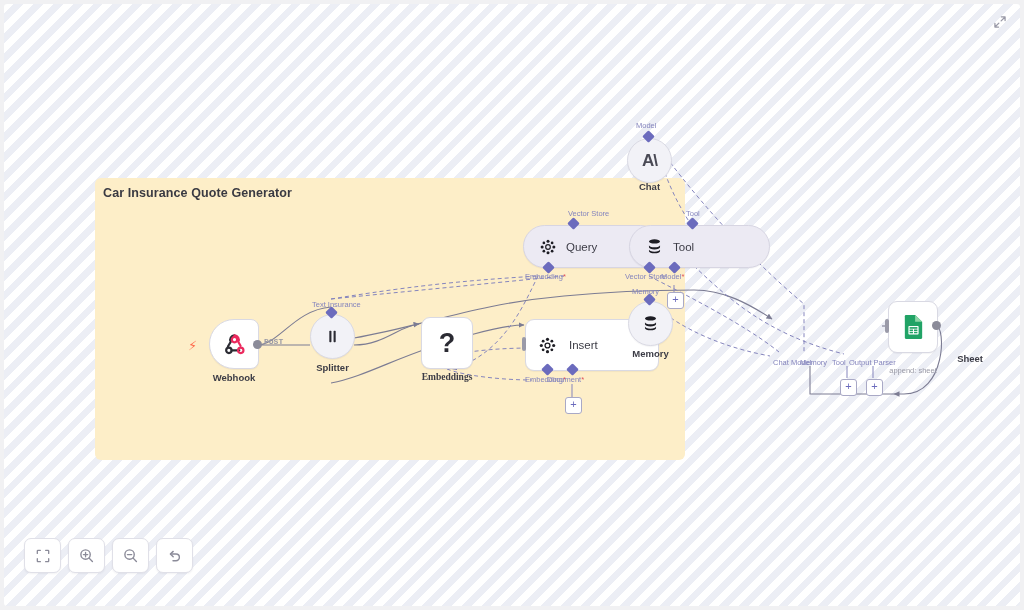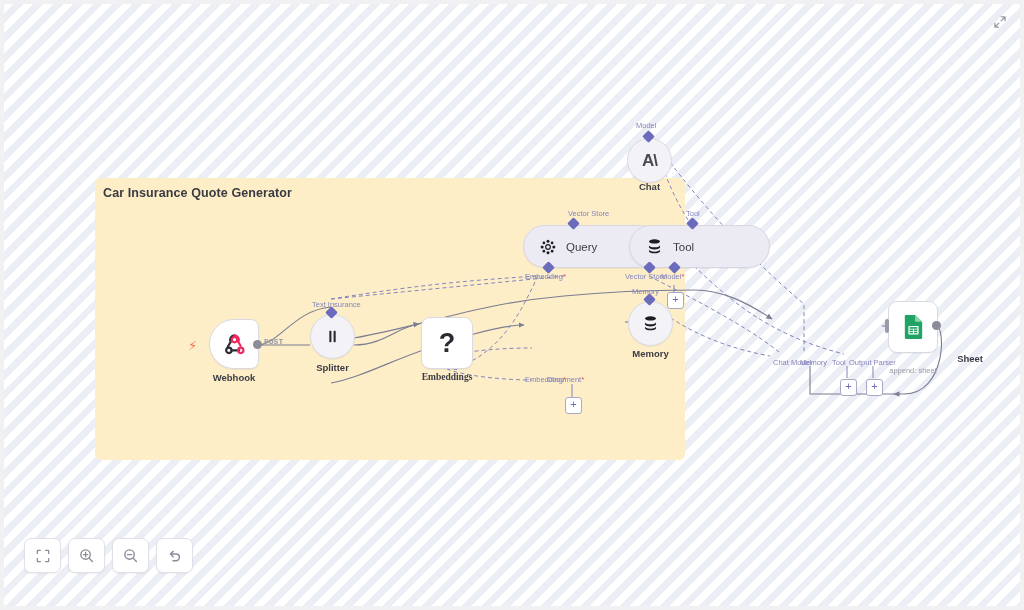--- a/index.html
+++ b/index.html
@@ -200,20 +200,39 @@
     </div>
     <div class="elabel" style="left:308px;top:296px;">Text Insurance</div>
 
     <div class="node" style="left:417px;top:313px;">
       <div class="card" style="width:50px;height:50px;">
         <span style="font-size:27px;font-weight:bold;color:#2b2b33;line-height:27px;">?</span>
       </div>
       <div class="nd-title" style="top:55px;font-family:Liberation Serif, serif;">Embeddings</div>
     </div>
 
+    <div class="node" style="left:521px;top:315px;">
+      <div class="card" style="width:120px;height:50px;justify-content:flex-start;padding-left:12px;">
+        <svg width="19" height="19" viewBox="0 0 24 24">
+          <circle cx="12" cy="12" r="3.1" fill="none" stroke="#1d1d24" stroke-width="1.6"></circle>
+          <circle cx="12" cy="4.2" r="2" fill="#1d1d24"></circle>
+            <circle cx="12" cy="19.8" r="2" fill="#1d1d24"></circle>
+          <circle cx="4.2" cy="12" r="2" fill="#1d1d24"></circle>
+            <circle cx="19.8" cy="12" r="2" fill="#1d1d24"></circle>
+          <circle cx="6.5" cy="6.5" r="1.8" fill="#1d1d24"></circle>
+            <circle cx="17.5" cy="6.5" r="1.8" fill="#1d1d24"></circle>
+          <circle cx="6.5" cy="17.5" r="1.8" fill="#1d1d24"></circle>
+            <circle cx="17.5" cy="17.5" r="1.8" fill="#1d1d24"></circle>
+        </svg>
+        <span style="font-size:11.5px;color:#3c3c46;margin-left:12px;">Insert</span>
+      </div>
+      <div class="port-bar" style="left:-3px;top:18px;"></div>
+      <div class="diamond" style="left:18px;top:46px;"></div>
+      <div class="diamond" style="left:43px;top:46px;"></div>
+    </div>
     <div class="elabel" style="left:521px;top:371px;"><span>Embedding</span><span class="req">*</span></div>
     <div class="elabel" style="left:543px;top:371px;"><span>Document</span><span class="req">*</span></div>
     <div class="plusbox" style="left:561px;top:393px;">+</div>
 
     <div class="node" style="left:624px;top:297px;">
       <div class="circle" style="width:43px;height:43px;">
         <svg width="19" height="19" viewBox="0 0 24 24">
           <ellipse cx="12" cy="5.6" rx="7" ry="2.7" fill="#1d1d24"></ellipse>
           <path d="M5 10.4c0 1.5 3.1 2.7 7 2.7s7-1.2 7-2.7v2.6c0 1.5-3.1 2.7-7 2.7s-7-1.2-7-2.7z" fill="#1d1d24"></path>
           <path d="M5 15.8c0 1.5 3.1 2.7 7 2.7s7-1.2 7-2.7v2.1c0 1.5-3.1 2.7-7 2.7s-7-1.2-7-2.7z" fill="#1d1d24"></path>

